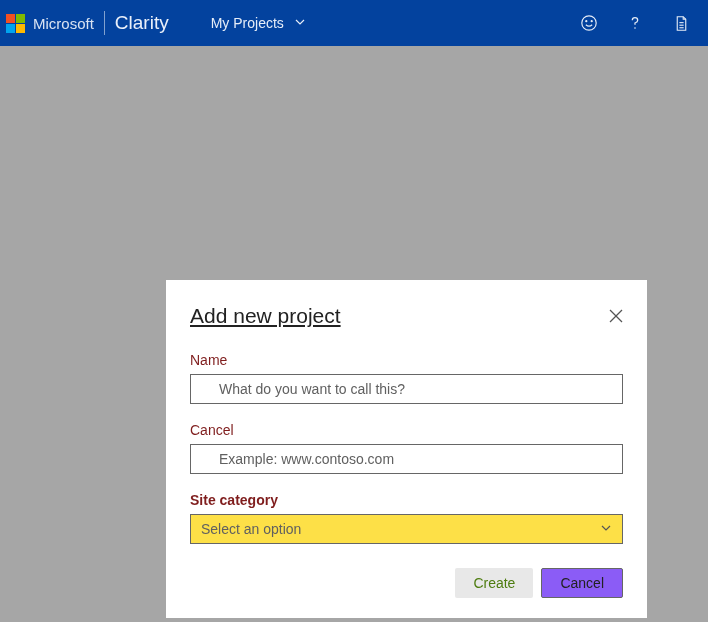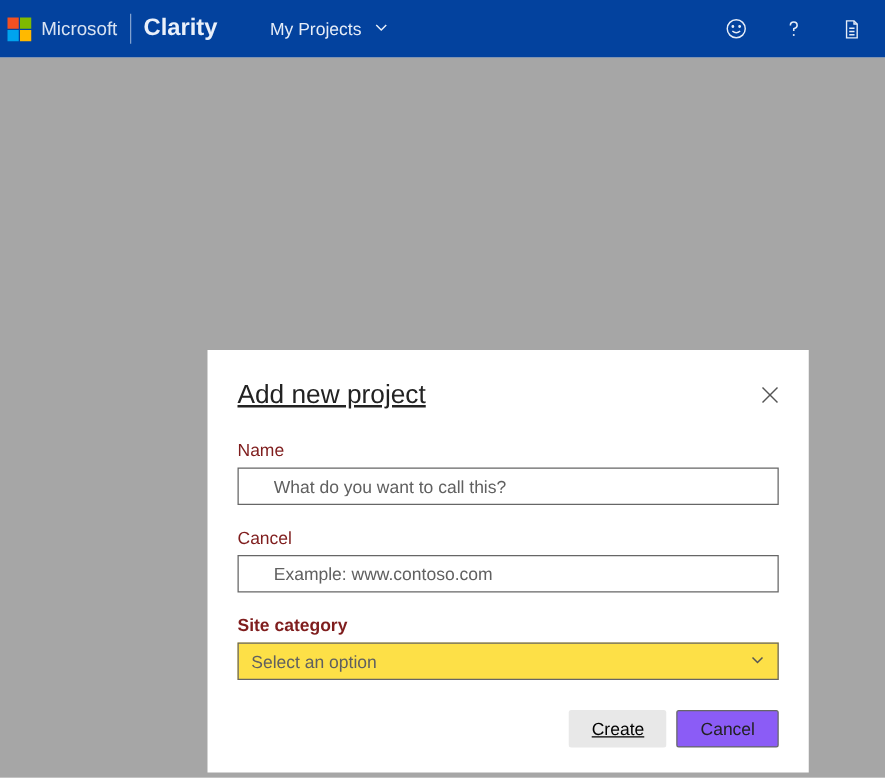--- a/index.html
+++ b/index.html
@@ -41,21 +41,21 @@
       color: #d9e3f2;
     }
     .divider {
       width: 1px;
       height: 24px;
       background: rgba(255,255,255,0.5);
       margin: 0 10px;
     }
     .clarity-text {
       font-size: 19px;
-      font-weight: 700;
+      font-weight: 400;
       color: #eaf0fa;
     }
     .nav-projects {
       display: flex;
       align-items: flex-start;
       margin-left: 42px;
       font-size: 14px;
       color: #e6edf8;
       cursor: pointer;
       gap: 10px;
@@ -173,23 +173,22 @@
       padding: 0 18px;
       font-size: 14px;
       border-radius: 2px;
       cursor: pointer;
       display: flex;
       align-items: center;
       justify-content: center;
     }
     .btn-create {
       background: #e8e8e8;
-      color: #000000;
+      color: #4d7c0f;
       border: none;
-      text-decoration: underline;
     }
     .btn-cancel {
       background: #8b5cf6;
       color: #222;
       border: 1px solid #666;
     }
   </style>
 </head>
 <body>
 

